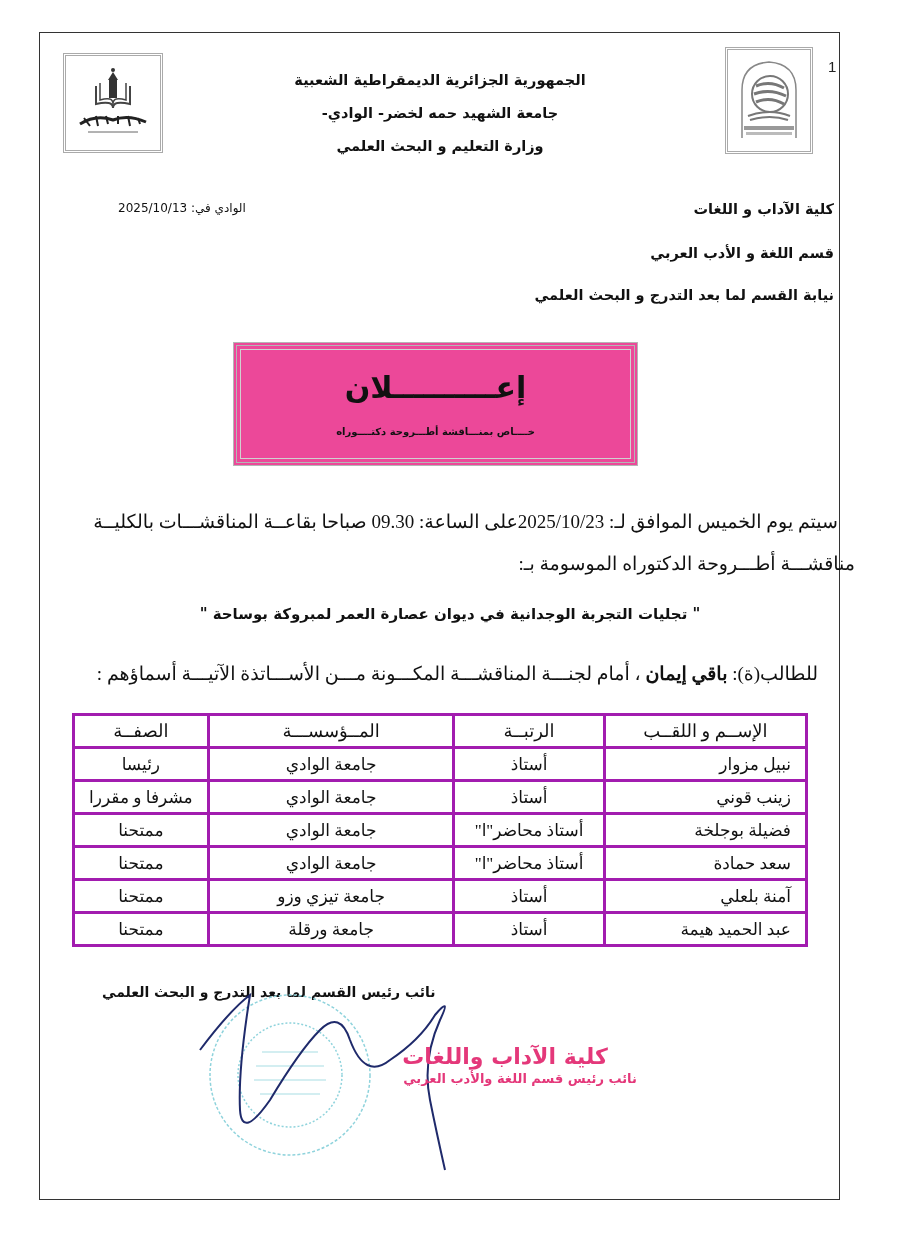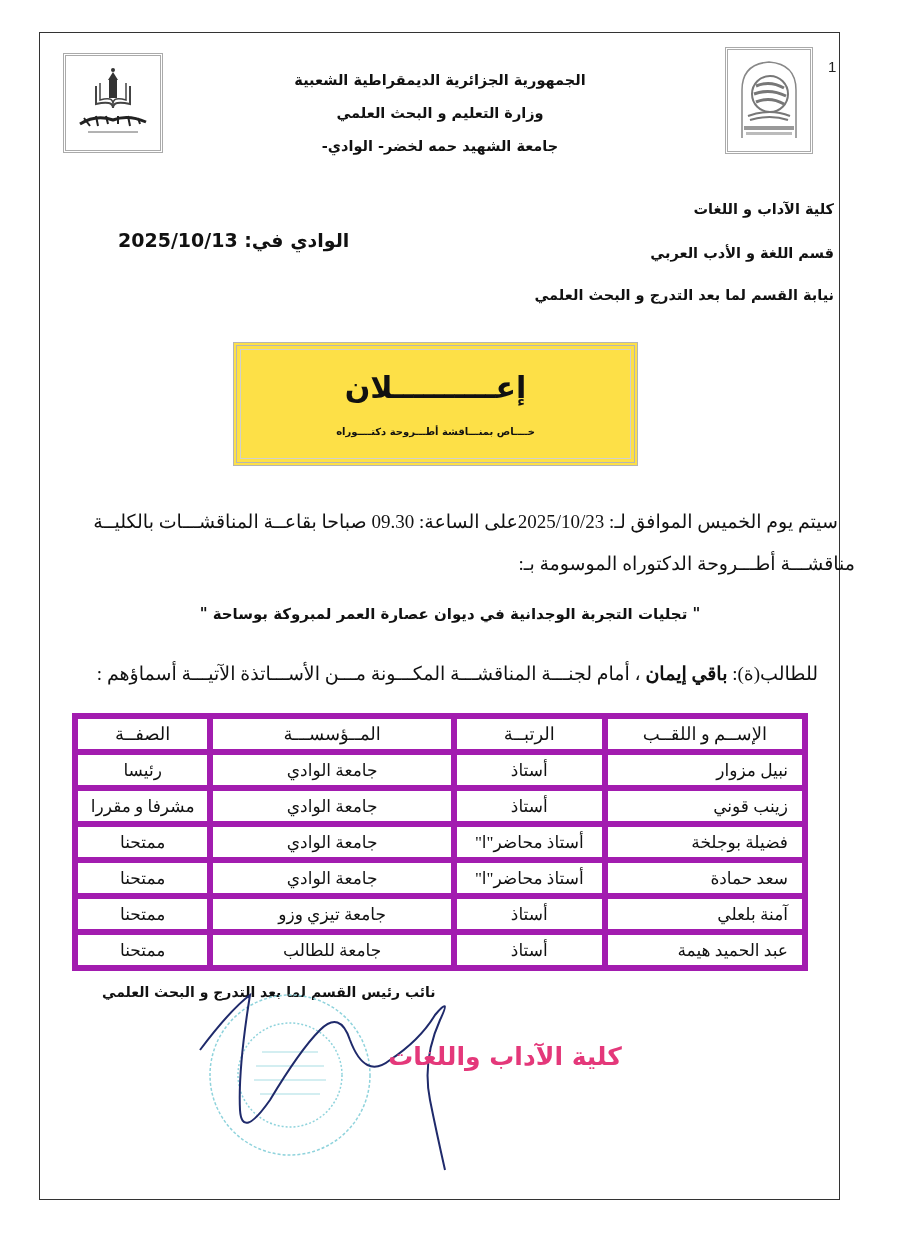--- a/index.html
+++ b/index.html
@@ -21,27 +21,27 @@
   .logo-left { left:63px; top:53px; width:100px; height:100px; }
   .logo-right { left:725px; top:47px; width:88px; height:107px; }
   .logo-box svg { position:absolute; left:0; top:0; }
   .rtl { direction:rtl; unicode-bidi:embed; }
   .header-lines {
     position:absolute; left:290px; top:48px; width:300px; text-align:center;
     font-family:"DejaVu Sans", sans-serif; font-weight:bold; font-size:14.5px; line-height:33px;margin-top:16px;
   }
   .abs { position:absolute; white-space:nowrap; }
   .info-line { font-size:14.5px; font-weight:bold; }
-  .date-line { left:118px; top:201px; font-size:19px; font-weight:bold;margin-top:28px; }
+  .date-line { left:118px; top:201px; font-size:12px; font-weight:normal; }
   .faculty { right:66px; top:201px; }
   .dept { right:66px; top:245px; }
   .vice { right:66px; top:287px; }
   .announce-box {
     position:absolute; left:233px; top:342px; width:405px; height:124px;
-    border:4px double #b5b5b5; box-sizing:border-box; background:#fde047;
+    border:4px double #b5b5b5; box-sizing:border-box; background:#ec4899;
     outline:1px solid #d0d0d0; outline-offset:-8px;
   }
   .announce-title {
     position:absolute; left:0; right:0; top:24px; text-align:center;
     font-size:30px; font-weight:900; letter-spacing:2px;
   }
   .announce-sub {
     position:absolute; left:0; right:0; top:80px; text-align:center;
     font-size:10px; font-weight:bold;
   }
@@ -49,34 +49,34 @@
   .para1 { right:62px; top:510px; }
   .para2 { right:45px; top:552px; }
   .thesis-title { left:0; width:900px; text-align:center; top:605px; font-size:15px; font-weight:bold; }
   .student-line { right:82px; top:662px;text-align:right; }
   .student-line b { font-weight:bold; }
   table.committee {
     position:absolute; left:72px; top:713px; width:736px; border-collapse:collapse;
     direction:rtl; font-family:"Liberation Serif", serif; font-size:17px;
   }
   table.committee td, table.committee th {
-    border:6px solid #a21caf; text-align:center; height:30px; padding:0 6px; font-weight:normal;
+    border:3px solid #a21caf; text-align:center; height:30px; padding:0 6px; font-weight:normal;
   }
   table.committee th { font-size:18px; }
   table.committee td.name { text-align:right; padding-right:14px; }
   .col-name { width:208px; }
   .col-rank { width:146px; }
   .col-inst { width:252px; }
   .col-role { width:130px; }
   .signatory { left:102px; top:984px; font-size:14px; font-weight:bold; }
   .stamp-red {
     position:absolute; left:385px; top:1045px; width:240px; text-align:center; direction:rtl;
     color:#e4387a; font-weight:bold;
   }
-  .stamp-red .l1 { font-size:25px; line-height:24px; }
+  .stamp-red .l1 { font-size:22px; line-height:24px; }
   .stamp-red .l2, .stamp-red .l3, .stamp-red .l4 { font-size:13px; line-height:19px; }
   .stamp-red .l2 { margin-right:-30px; }
   .stamp-red .l3 { margin-right:-30px; }
   .seal-svg { position:absolute; left:190px; top:990px; }
 </style>
 </head>
 <body>
 
 <div class="page-frame"></div>
 
@@ -101,22 +101,22 @@
     <circle cx="42" cy="44" r="18" fill="none" stroke="#777" stroke-width="2"></circle>
     <path d="M28 36 Q42 30 56 38 M26 44 Q42 38 58 46 M28 52 Q42 46 56 54" fill="none" stroke="#777" stroke-width="3"></path>
     <path d="M20 66 Q42 58 62 66 M22 70 Q42 64 60 70" fill="none" stroke="#777" stroke-width="2"></path>
     <rect x="16" y="76" width="50" height="4" fill="#999"></rect>
     <rect x="18" y="82" width="46" height="3" fill="#bbb"></rect>
   </svg>
 </div>
 
 <div class="header-lines rtl">
   <div>الجمهورية الجزائرية الديمقراطية الشعبية</div>
+  <div>جامعة الشهيد حمه لخضر- الوادي-</div>
   <div>وزارة التعليم و البحث العلمي</div>
-  <div>جامعة الشهيد حمه لخضر- الوادي-</div>
 </div>
 
 <div class="abs info-line rtl faculty">كلية الآداب و اللغات</div>
 <div class="abs info-line rtl dept">قسم اللغة و الأدب العربي</div>
 <div class="abs info-line rtl vice">نيابة القسم لما بعد التدرج و البحث العلمي</div>
 <div class="abs date-line rtl">
   <span>الوادي في:</span>
   <span>2025/10/13</span>
 </div>
 
@@ -168,21 +168,21 @@
     </tr>
     <tr>
       <td class="name">آمنة بلعلي</td>
       <td>أستاذ</td>
       <td>جامعة تيزي وزو</td>
       <td>ممتحنا</td>
     </tr>
     <tr>
       <td class="name">عبد الحميد هيمة</td>
       <td>أستاذ</td>
-      <td>جامعة للطالب</td>
+      <td>جامعة ورقلة</td>
       <td>ممتحنا</td>
     </tr>
   </tbody>
 </table>
 
 <div class="abs rtl signatory">نائب رئيس القسم لما بعد التدرج و البحث العلمي</div>
 
 <svg class="seal-svg" width="330" height="190" viewBox="0 0 330 190">
   <g fill="none" stroke="#8fd3dc" stroke-width="1.5">
     <circle cx="100" cy="85" r="80" stroke-dasharray="3 2"></circle>
@@ -192,13 +192,14 @@
     <line x1="72" y1="62" x2="128" y2="62"></line>
     <line x1="66" y1="76" x2="134" y2="76"></line>
     <line x1="64" y1="90" x2="136" y2="90"></line>
     <line x1="70" y1="104" x2="130" y2="104"></line>
   </g>
   <path d="M10 60 Q40 20 60 5 Q48 80 50 120 Q52 150 80 110 Q110 60 130 40 Q150 20 160 50 Q175 90 200 70 Q230 50 245 25 Q262 5 250 30 Q232 70 240 110 Q246 140 255 180" fill="none" stroke="#1f2a6b" stroke-width="2"></path>
 </svg>
 
 <div class="stamp-red">
   <div class="l1">كلية الآداب واللغات</div>
+  <div class="l2">نائب رئيس قسم اللغة والأدب العربي</div>
 </div>
 
 </body></html>

